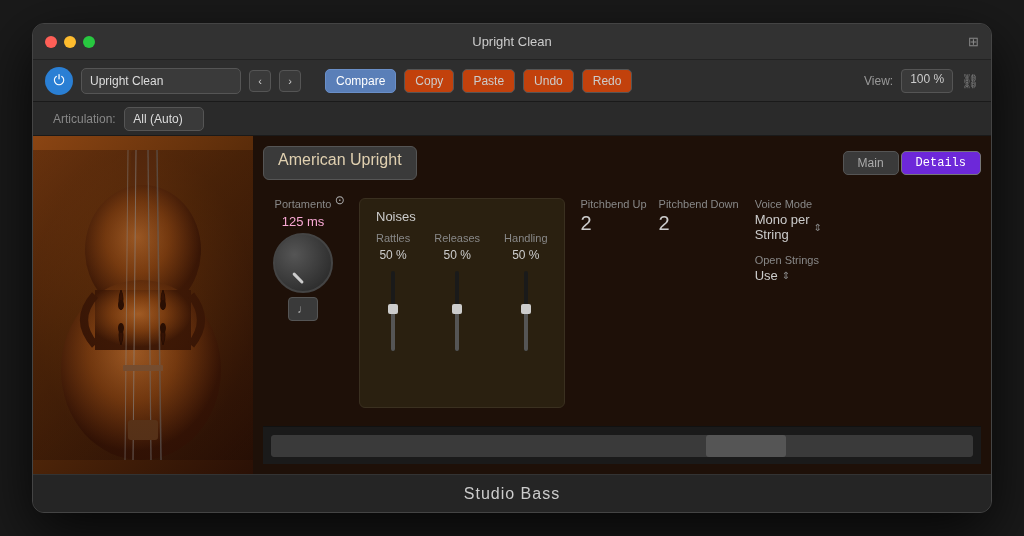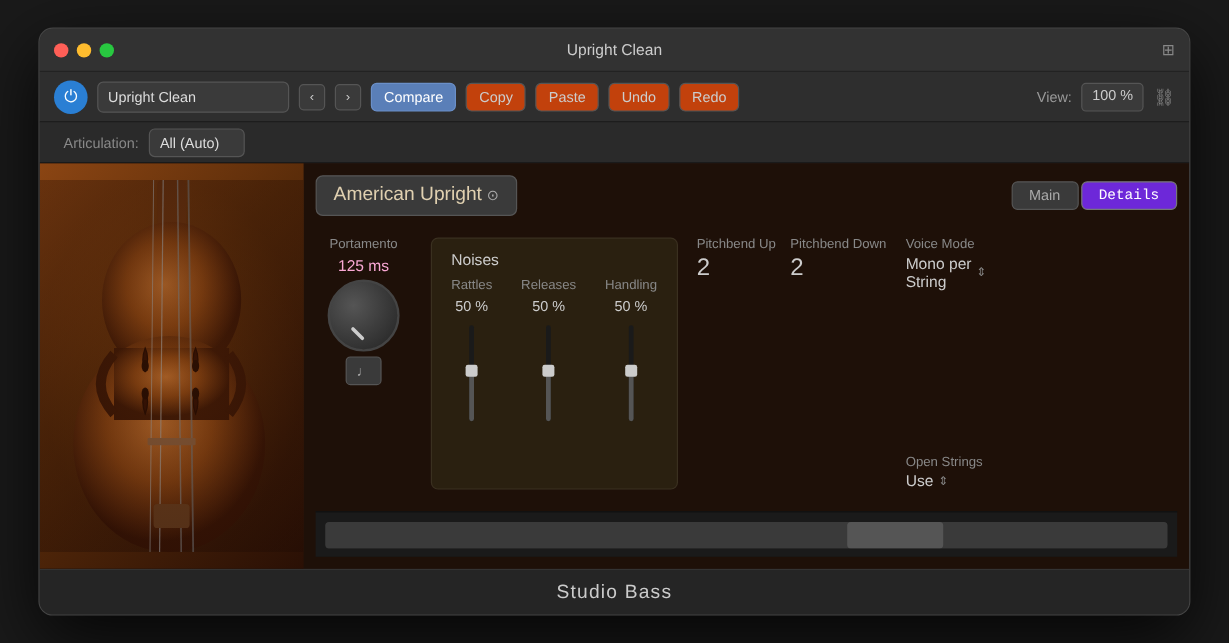--- a/index.html
+++ b/index.html
@@ -118,20 +118,21 @@
       color: #ccc;
       font-size: 12px;
       padding: 3px 10px;
       height: 24px;
       cursor: pointer;
     }
     .toolbar-btn.active {
       background: #5a7fb8;
       border-color: #6a8fc8;
       color: white;
+      margin-left: 16px;
     }
     .toolbar-spacer { flex: 1; }
     .view-label { color: #999; font-size: 12px; }
     .view-value {
       background: #3a3a3a;
       border: 1px solid #555;
       border-radius: 4px;
       color: #ccc;
       font-size: 12px;
       padding: 2px 8px;
@@ -198,22 +199,23 @@
       background: #3a3a3a;
       border: 1px solid #555;
       border-radius: 6px;
       color: #e0d0b0;
       font-size: 16px;
       font-weight: 500;
       padding: 4px 14px;
       height: 34px;
       display: flex;
       align-items: center;
-      gap: 4px;
-      cursor: pointer;
+      gap: 24px;
+      cursor: pointer;
+      flex-direction: column;
     }
     .instrument-selector-arrow { color: #aaa; font-size: 12px; }
     .panel-tabs {
       display: flex;
       gap: 2px;
     }
     .panel-tab {
       background: #3a3a3a;
       border: 1px solid #555;
       border-radius: 5px;
@@ -377,21 +379,20 @@
       color: #ccc;
       font-size: 20px;
       font-weight: 500;
     }
     
     .voice-section {
       display: flex;
       flex-direction: column;
       gap: 12px;
       min-width: 100px;
-      justify-content: space-between;
     }
     .voice-item {
       display: flex;
       flex-direction: column;
       gap: 2px;
     }
     .voice-label {
       color: #888;
       font-size: 11px;
     }

